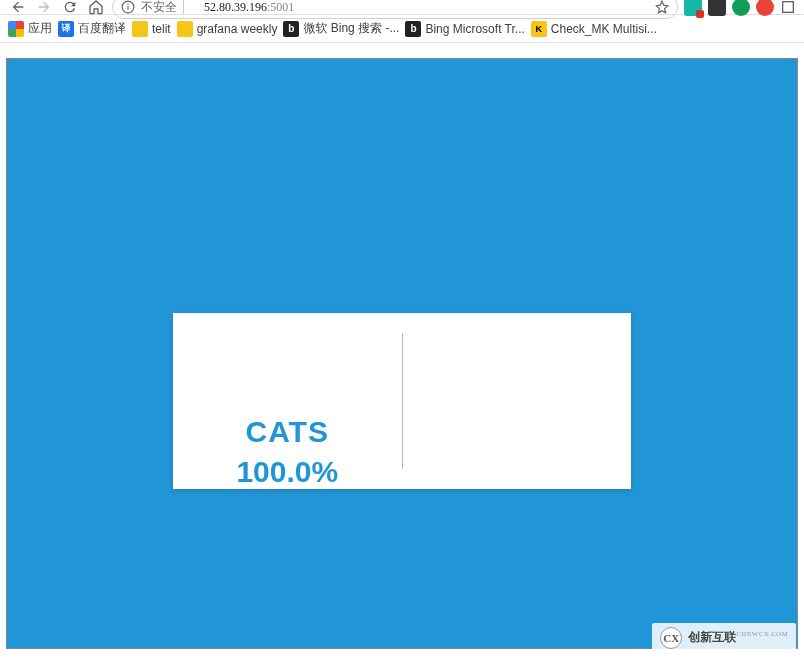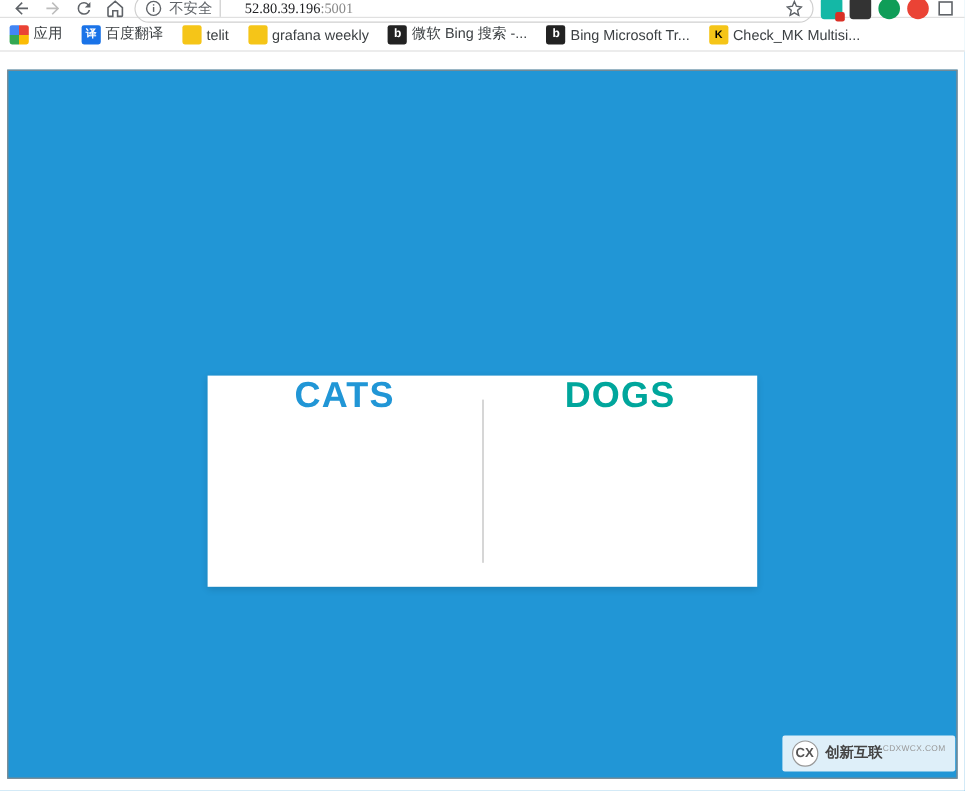--- a/index.html
+++ b/index.html
@@ -66,21 +66,21 @@
     .ext-teal::after { content: ""; position: absolute; right: -2px; bottom: -2px; width: 8px; height: 8px; background: #d93025; border-radius: 2px; }
     .ext-dark { background: #333; }
     .ext-green { background: #0f9d58; border-radius: 50%; }
     .ext-red { background: #ea4335; border-radius: 50%; }
     .ext-misc { color: #5f6368; width: 16px; }
     .bm-bar {
       height: 28px;
       display: flex;
       align-items: center;
       padding: 0 8px;
-      gap: 16px;
+      gap: 6px;
       font-size: 12px;
       color: #3c4043;
       border-bottom: 1px solid #e0e0e0;
       background: #fff;
     }
     .bm-item {
       display: flex;
       align-items: center;
       gap: 4px;
       white-space: nowrap;
@@ -122,21 +122,21 @@
       width: 458px;
       height: 176px;
       background: #fff;
       display: flex;
       box-shadow: 0 2px 6px rgba(0,0,0,0.15);
     }
     .result-half {
       flex: 1;
       display: flex;
       flex-direction: column;
-      justify-content: flex-start;
+      justify-content: flex-end;
       align-items: center;
       gap: 6px;
     }
     .result-divider {
       width: 1px;
       background: #bbb;
       margin: 20px 0;
     }
     .result-label {
       font-size: 30px;
@@ -145,29 +145,30 @@
     }
     .result-value {
       font-size: 30px;
       font-weight: 600;
     }
     .cats { color: #2196d6; }
     .dogs { color: #00a69c; }
     .watermark {
       position: absolute;
       right: 8px;
-      bottom: 16px;
+      bottom: 6px;
       display: flex;
       align-items: center;
       gap: 6px;
       font-size: 10px;
       color: #666;
       background: rgba(255,255,255,0.85);
       padding: 4px 8px;
       border-radius: 2px;
+      font-family: Liberation Serif, serif;
     }
     .wm-logo {
       width: 22px;
       height: 22px;
       border: 1px solid #999;
       border-radius: 50%;
       display: flex;
       align-items: center;
       justify-content: center;
       font-size: 11px;
@@ -253,24 +254,24 @@
   <div class="bm-item">
     <span class="bm-icon bm-mk">K</span>
     <span>Check_MK Multisi...</span>
   </div>
 </div>
 
 <div class="viewport">
   <div class="result-card">
     <div class="result-half">
       <div class="result-label cats">CATS</div>
+      <div class="result-value cats">100.0%</div>
     </div>
     <div class="result-divider"></div>
     <div class="result-half">
-      <div class="result-label dogs">DOGS</div>
     </div>
   </div>
 </div>
 
 <div class="watermark">
   <div class="wm-logo">CX</div>
   <div class="wm-text">
     <span class="wm-main">创新互联</span>
     <span class="wm-sub">CDXWCX.COM</span>
   </div>

